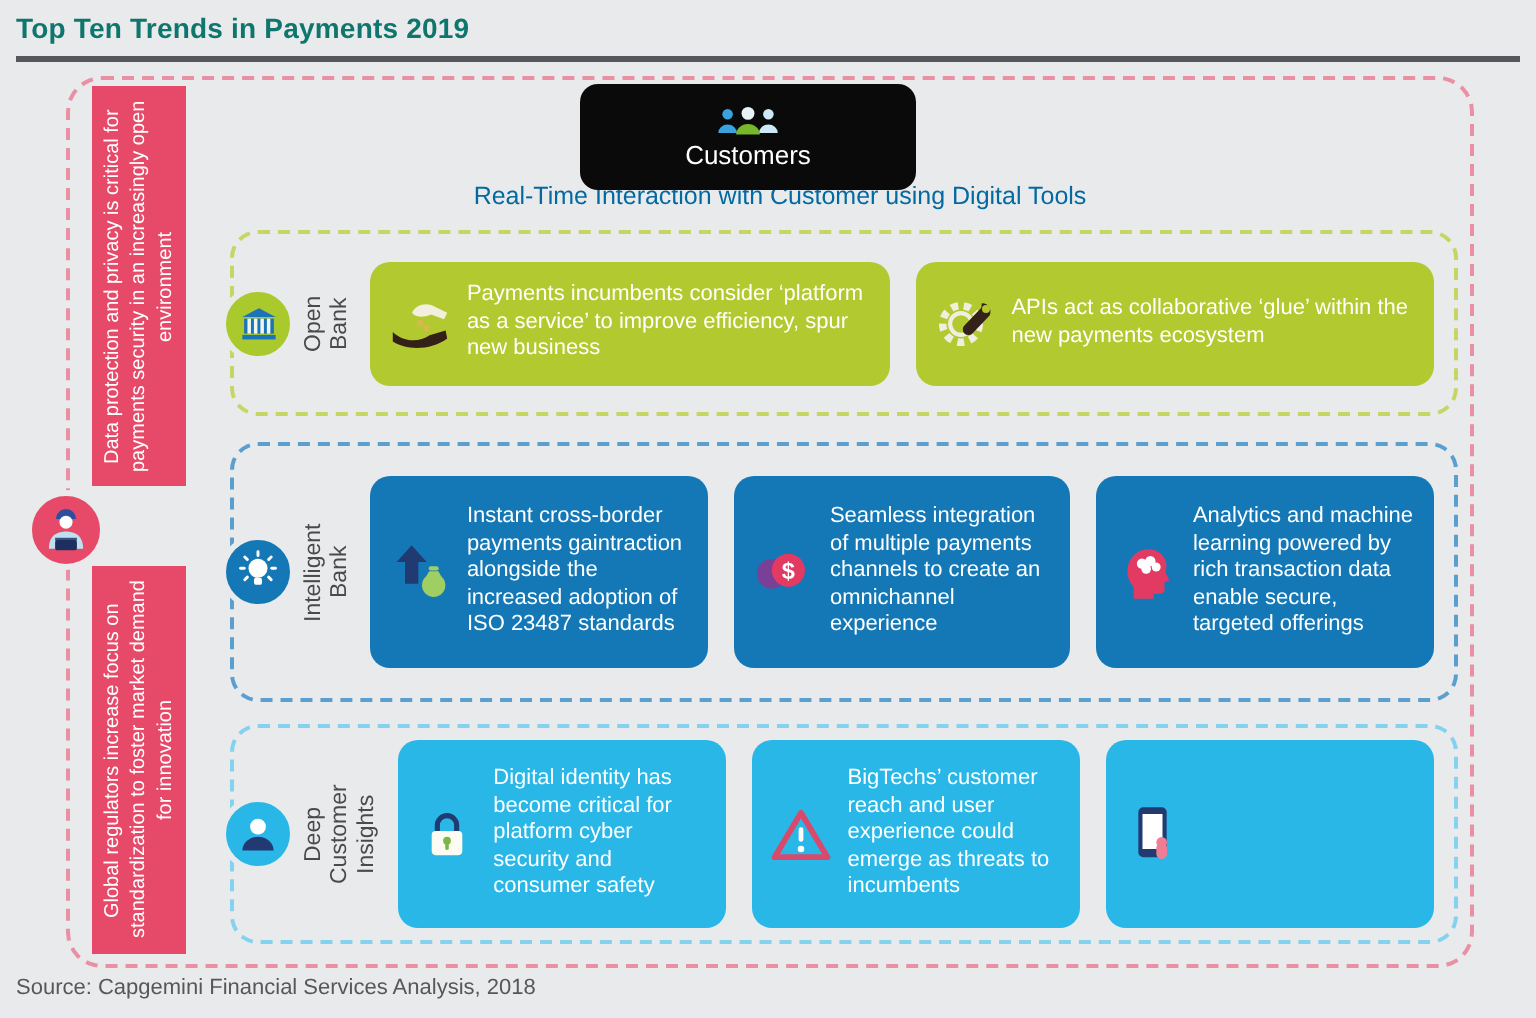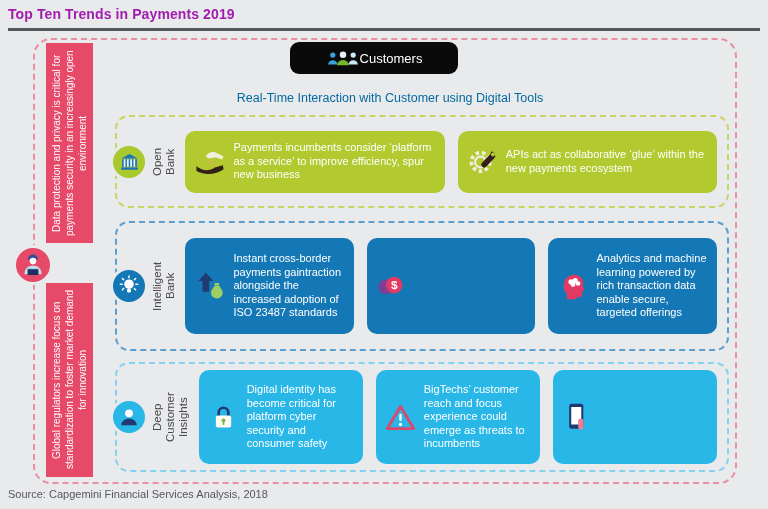--- a/index.html
+++ b/index.html
@@ -1,36 +1,36 @@
 <!DOCTYPE html>
 <html><head>
 <meta charset="utf-8">
 <style>
   * { margin:0; padding:0; box-sizing:border-box; }
   html,body { width:768px; height:509px; }
   body { background:#e9eaec; font-family:"Liberation Sans", sans-serif; position:relative; overflow:hidden; }
 
-  .title { position:absolute; left:8px; top:6px; font-size:14px; font-weight:bold; color:#a21caf; letter-spacing:.1px; }
+  .title { position:absolute; left:8px; top:6px; font-size:14px; font-weight:bold; color:#0f766e; letter-spacing:.1px; }
   .rule { position:absolute; left:8px; top:28px; width:752px; height:3px; background:#56575b; }
 
   .outer-border { position:absolute; left:33px; top:38px; width:704px; height:446px;
     border:2px dashed #e990a4; border-radius:18px; }
 
   .sidebar { position:absolute; left:46px; width:47px; background:#e64a68;
     display:flex; align-items:center; justify-content:center; padding:5px 2px; z-index:2; }
   .bar1 { top:43px; height:200px; }
   .bar2 { top:283px; height:194px; }
   .vtext { writing-mode:vertical-rl; transform:rotate(180deg); }
   .sidebar .vtext { height:100%; color:#fff; font-size:10px; line-height:1.32; text-align:center; }
 
   .left-badge { position:absolute; left:13px; top:245px; width:40px; height:40px; border-radius:50%;
     background:#e64a68; border:3px solid #e9eaec; display:flex; align-items:center; justify-content:center; z-index:3; }
 
-  .customers-box { position:absolute; left:290px; top:42px; width:168px; height:32px; background:#0a0a0a;
-    border-radius:9px; display:flex; flex-direction:row; align-items:center; justify-content:center; z-index:2; }
+  .customers-box { position:absolute; left:290px; top:42px; width:168px; height:53px; background:#0a0a0a;
+    border-radius:9px; display:flex; flex-direction:column; align-items:center; justify-content:center; z-index:2; }
   .customers-label { color:#fff; font-size:13px; margin-top:1px; }
   .caption { position:absolute; left:60px; top:91px; width:660px; text-align:center;
     color:#0369a1; font-size:12.5px; }
 
   .rows { position:absolute; left:115px; top:115px; width:614px; z-index:2; }
   .row { position:relative; border-radius:14px; margin-bottom:13px; }
   .row-open { height:93px; border:2px dashed #c6d563; }
   .row-intel { height:130px; border:2px dashed #5b9fd0; margin-bottom:11px; }
   .row-deep { height:110px; border:2px dashed #84d2ef; margin-bottom:0; }
 
@@ -169,20 +169,21 @@
           <span class="btext">Instant cross-border payments gaintraction alongside the increased adoption of ISO 23487 standards</span>
         </div>
         <div class="box">
           <span class="bicon">
             <svg width="32" height="28" viewBox="0 0 36 32">
               <circle cx="11" cy="17" r="8.5" fill="#7a3f97"></circle>
               <circle cx="20.5" cy="15" r="9.5" fill="#e23a62"></circle>
               <text x="20.5" y="19.8" font-size="13.5" font-weight="bold" fill="#fff" text-anchor="middle" font-family="Liberation Sans, sans-serif">$</text>
             </svg>
           </span>
+          <span class="btext">Seamless integration of multiple payments channels to create an omnichannel experience</span>
         </div>
         <div class="box">
           <span class="bicon">
             <svg width="27" height="30" viewBox="0 0 32 36">
               <path d="M8 34 L8 27 C3 22 3 13 8 8 C13 3 22 3 26 9 C28 12 28 15 27 18 L29.5 23 L26.5 24 L26.5 29 C26.5 31 23 31.5 20 31 L20 34 Z" fill="#e23a62"></path>
               <g fill="#fff">
                 <circle cx="13" cy="13" r="3.1"></circle>
                 <circle cx="18" cy="11.5" r="3.1"></circle>
                 <circle cx="21.5" cy="15" r="2.7"></circle>
                 <circle cx="15.5" cy="16.2" r="2.9"></circle>
@@ -217,21 +218,21 @@
           <span class="btext">Digital identity has become critical for platform cyber security and consumer safety</span>
         </div>
         <div class="box">
           <span class="bicon">
             <svg width="31" height="29" viewBox="0 0 36 34">
               <path d="M18 4 L33.5 30 L2.5 30 Z" fill="none" stroke="#d84a6b" stroke-width="3.4" stroke-linejoin="round"></path>
               <rect x="16.6" y="12.5" width="2.8" height="8.5" rx="1.4" fill="#fff"></rect>
               <circle cx="18" cy="25.2" r="1.9" fill="#fff"></circle>
             </svg>
           </span>
-          <span class="btext">BigTechs’ customer reach and focus experience could emerge as threats to incumbents</span>
+          <span class="btext">BigTechs’ customer reach and user experience could emerge as threats to incumbents</span>
         </div>
         <div class="box">
           <span class="bicon">
             <svg width="25" height="30" viewBox="0 0 30 36">
               <rect x="5" y="2" width="17" height="30" rx="3" fill="#223a72"></rect>
               <rect x="7.5" y="6" width="12" height="21" fill="#fff"></rect>
               <circle cx="19" cy="23" r="3.2" fill="#ef7d96"></circle>
               <rect x="15.8" y="23" width="6.4" height="10" rx="3.2" fill="#ef7d96"></rect>
             </svg>
           </span>

